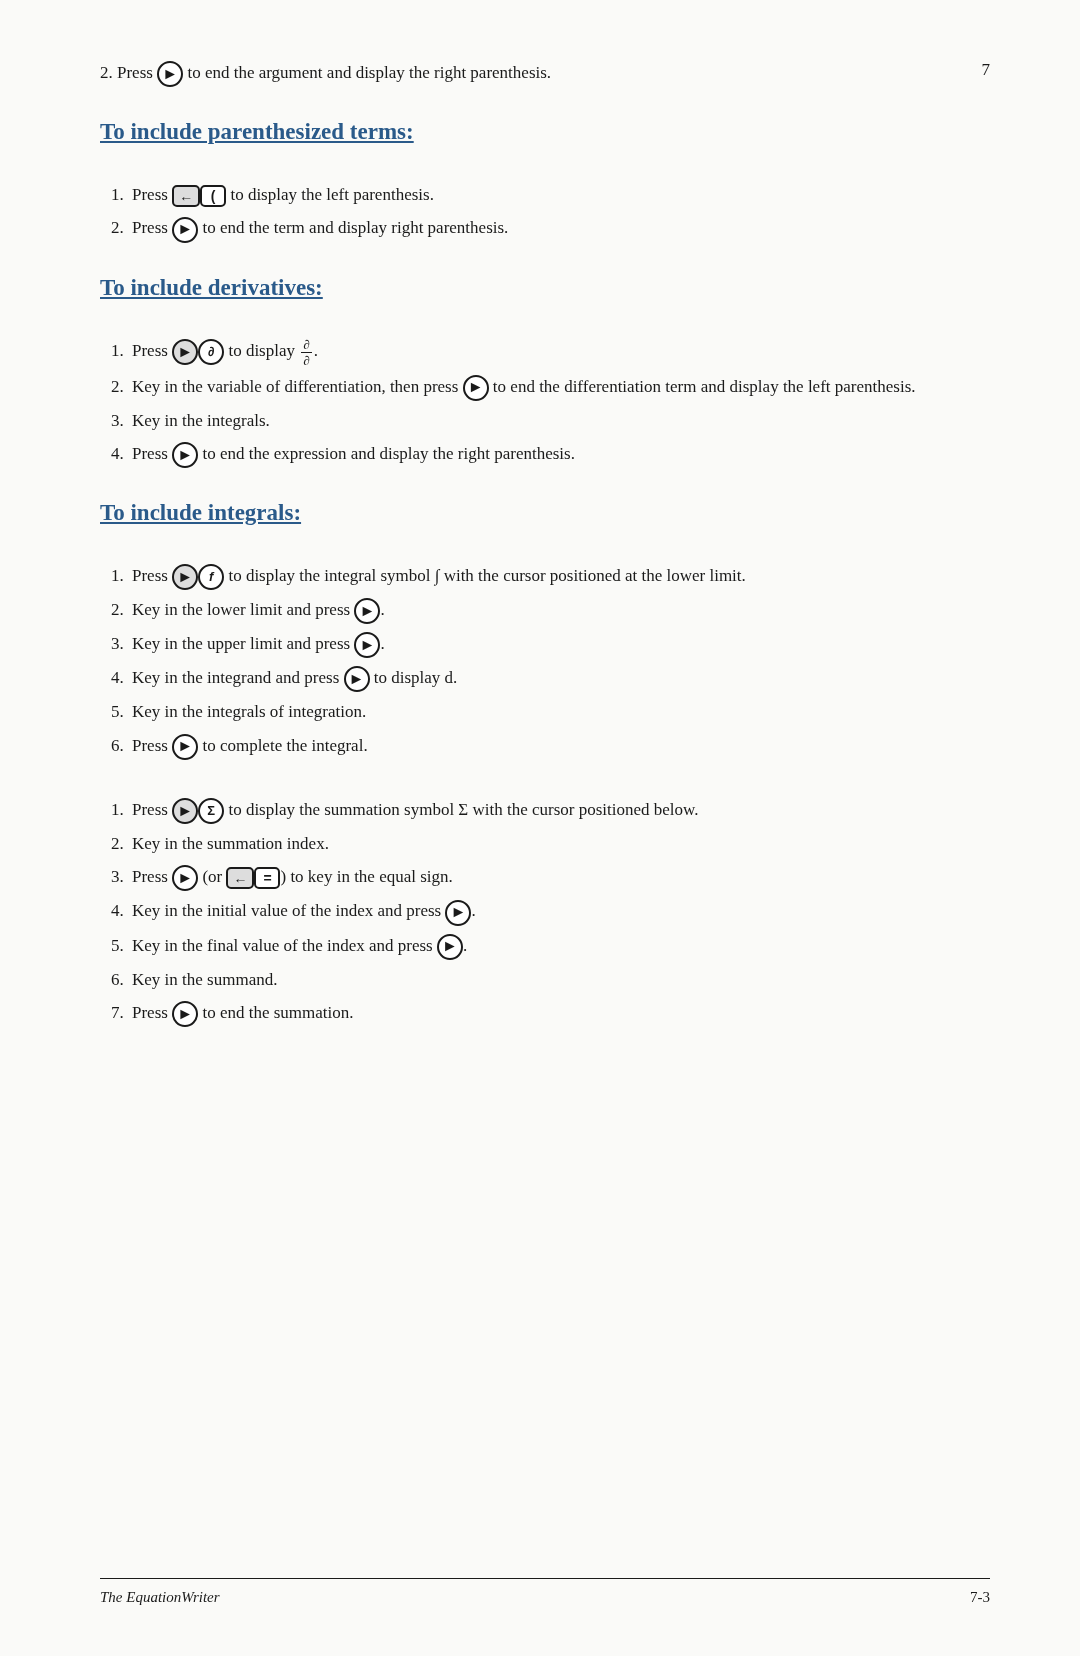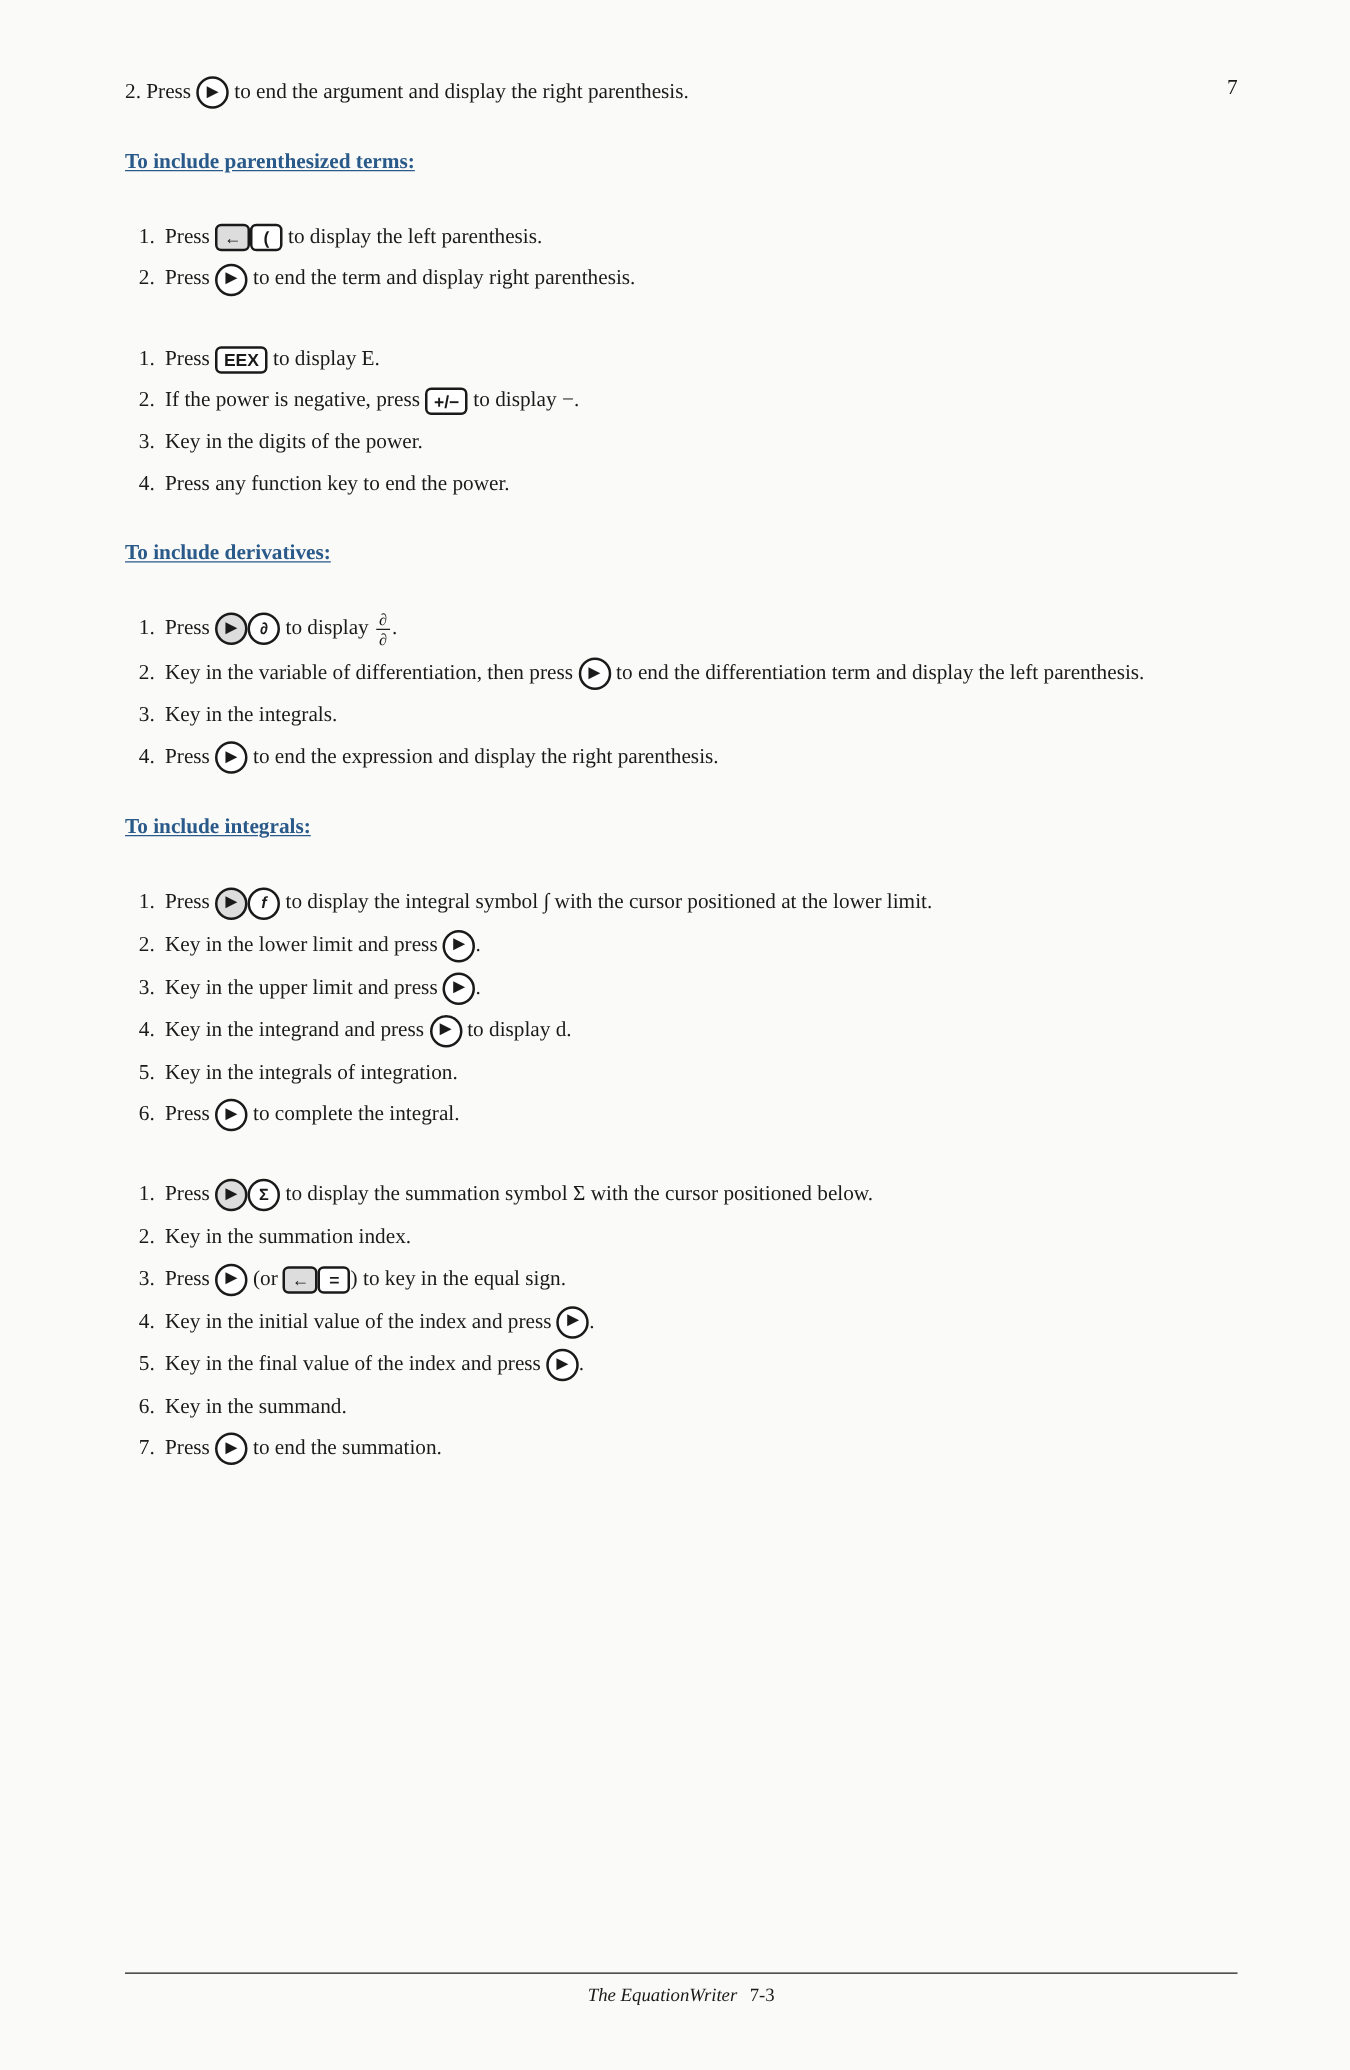--- a/index.html
+++ b/index.html
@@ -28,21 +28,21 @@
 
     .page-number-right {
       position: absolute;
       top: 60px;
       right: 90px;
       font-size: 17px;
       font-weight: normal;
     }
 
     .section-heading {
-      font-size: 17px;
+      font-size: 23px;
       font-weight: bold;
       color: #2a5a8a;
       margin-top: 32px;
       margin-bottom: 14px;
       text-decoration: underline;
       text-underline-offset: 2px;
     }
 
     ol {
       margin-left: 28px;
@@ -130,21 +130,21 @@
       vertical-align: middle;
       gap: 0px;
     }
 
     .footer {
       position: absolute;
       bottom: 50px;
       left: 100px;
       right: 90px;
       display: flex;
-      justify-content: center;
+      justify-content: space-between;
       align-items: center;
       border-top: 1px solid #1a1a1a;
       padding-top: 10px;
     }
 
     .footer-text {
       font-size: 15px;
       font-style: italic;
     }
 
@@ -197,30 +197,20 @@
       </span>
       to display the left parenthesis.
     </li>
     <li>
       Press
       <span class="key-arrow">►</span>
       to end the term and display right parenthesis.
     </li>
   </ol>
 
-  <ol>
-    <li>
-      Press <span class="key">EEX</span> to display E.
-    </li>
-    <li>
-      If the power is negative, press <span class="key">+/−</span> to display −.
-    </li>
-    <li>Key in the digits of the power.</li>
-    <li>Press any function key to end the power.</li>
-  </ol>
 
   <div class="section-heading">To include derivatives:</div>
   <ol>
     <li>
       Press
       <span class="key-group">
         <span class="key-arrow" style="background:#ddd;">►</span>
           <span class="key-round">∂</span>
       </span>
       to display

